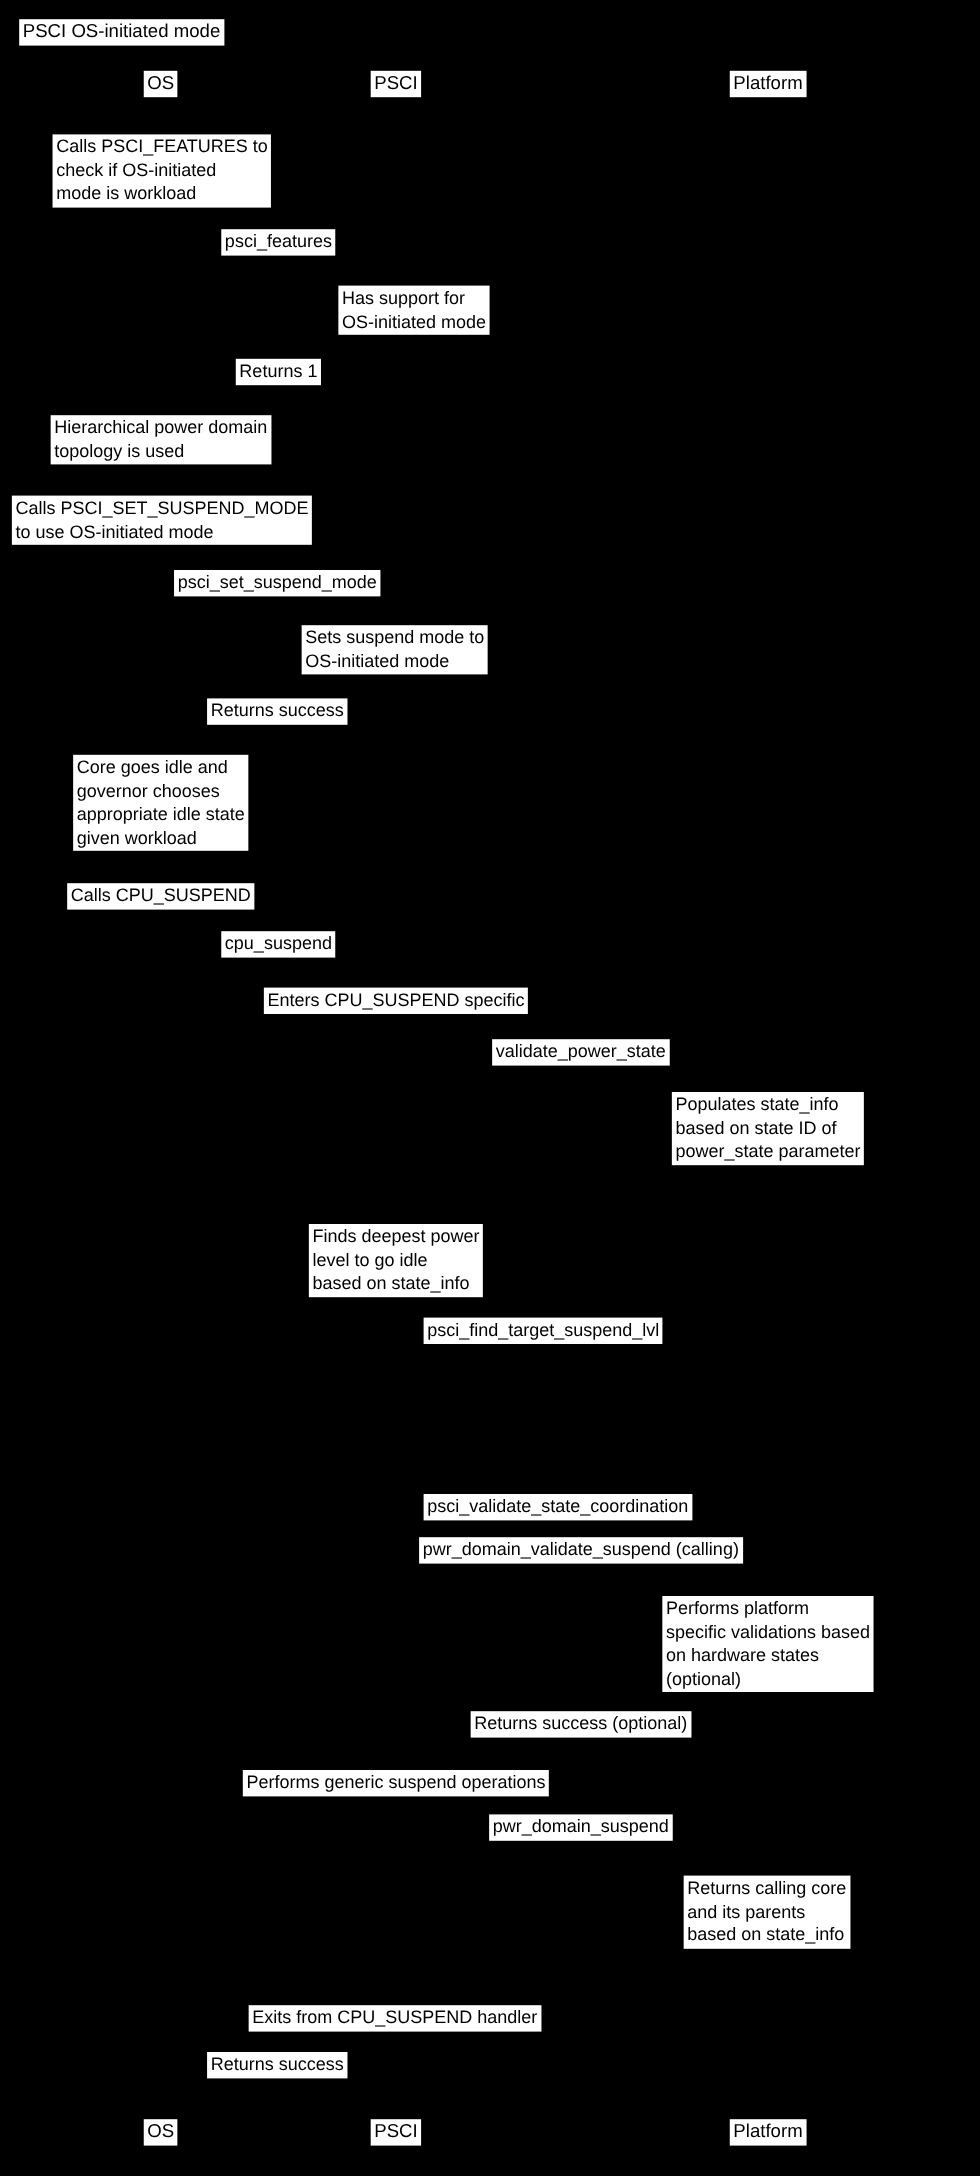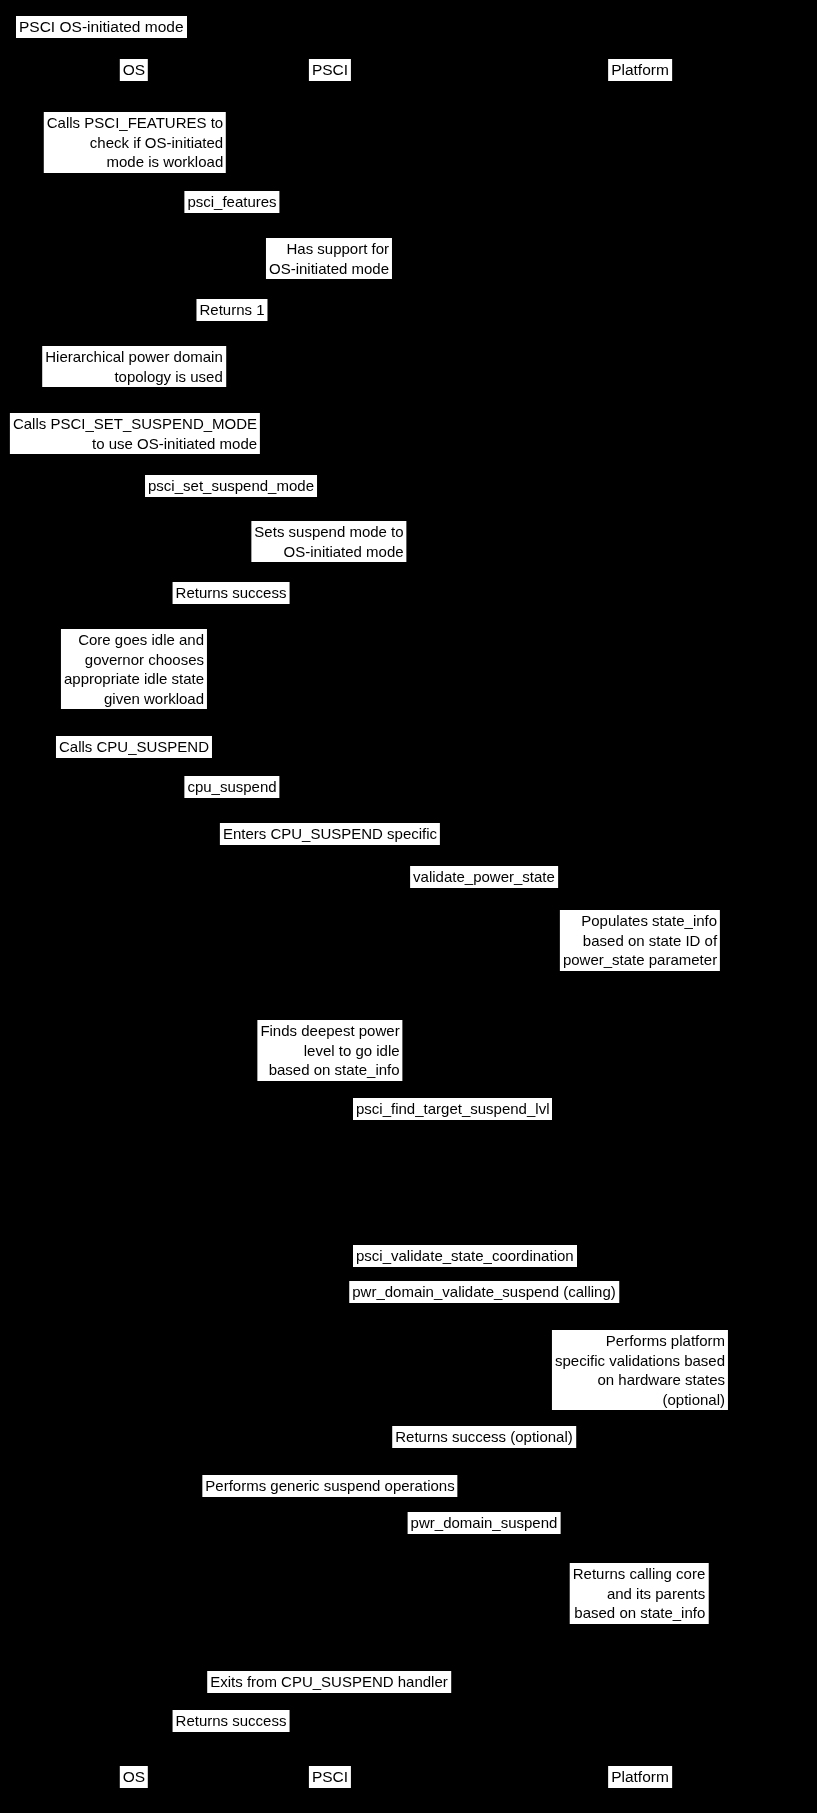--- a/index.html
+++ b/index.html
@@ -11,21 +11,21 @@
     overflow: hidden;
     font-family: "Liberation Sans", "DejaVu Sans", sans-serif;
   }
   .lbl {
     position: absolute;
     background: #ffffff;
     color: #000000;
     font-size: 15px;
     line-height: 19.5px;
     padding: 1px 3px;
-    text-align: right;
+    text-align: left;
     white-space: pre-line;
     transform: translateX(-50%);
   }
   .la { transform: none; text-align: right; }   
   .actor { font-size: 15.5px; }
   .title { font-size: 15.5px; }
 </style>
 </head>
 <body>
 
@@ -36,21 +36,21 @@
   <div class="lbl actor" style="left:134px;top:59px">OS</div>
   <div class="lbl actor" style="left:330px;top:59px">PSCI</div>
   <div class="lbl actor" style="left:640px;top:59px">Platform</div>
 
   <div class="lbl" style="left:135px;top:112px">Calls PSCI_FEATURES to
 check if OS-initiated
 mode is workload</div>
 
   <div class="lbl" style="left:232px;top:191px">psci_features</div>
 
-  <div class="lbl" style="left:329px;top:238px">Has support for
+  <div class="lbl" style="left:345px;top:238px">Has support for
 OS-initiated mode</div>
 
   <div class="lbl" style="left:232px;top:299px">Returns 1</div>
 
   <div class="lbl" style="left:134px;top:346px">Hierarchical power domain
 topology is used</div>
 
   <div class="lbl" style="left:135px;top:413px">Calls PSCI_SET_SUSPEND_MODE
 to use OS-initiated mode</div>
 

